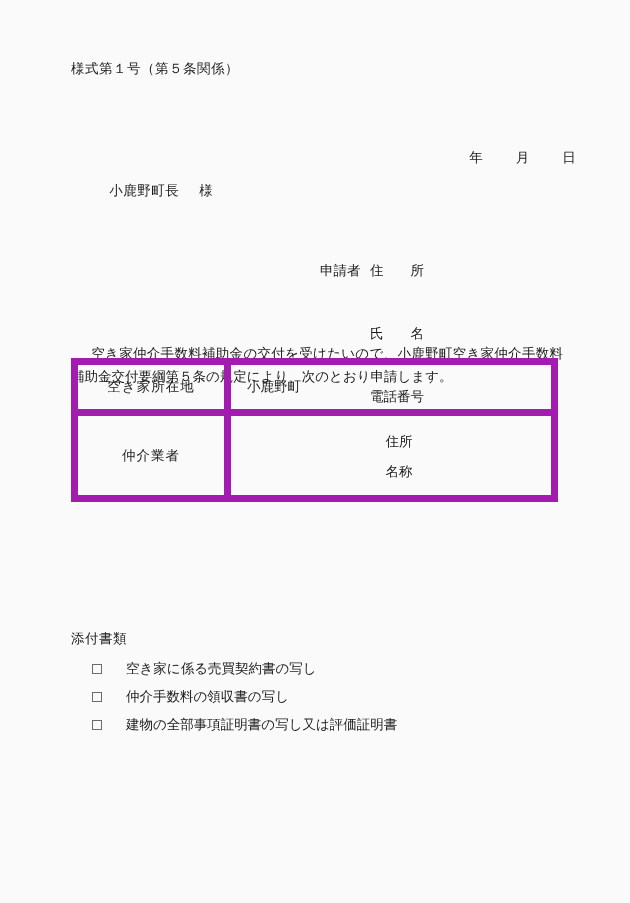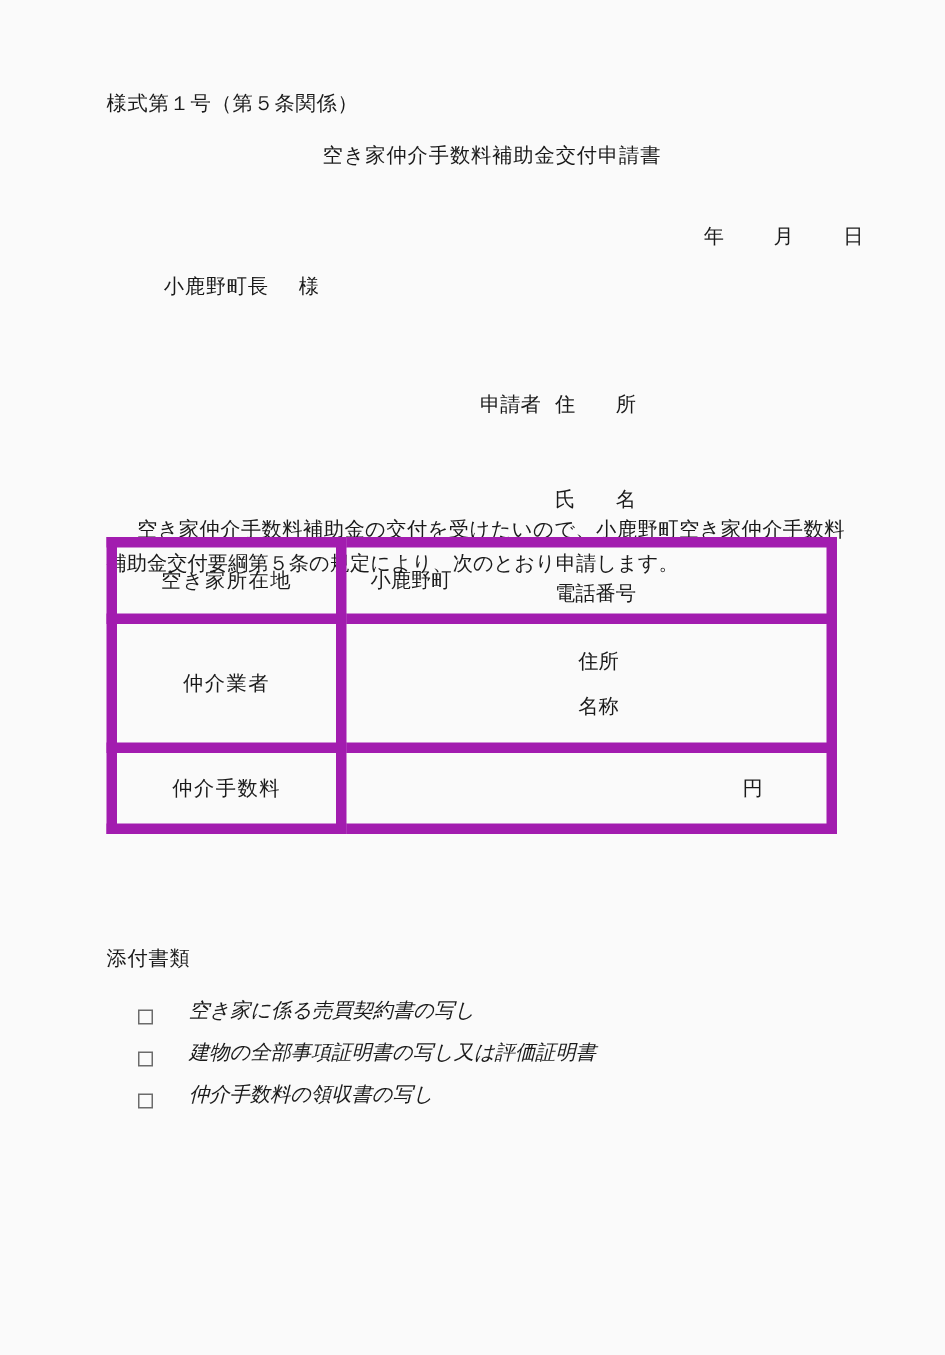--- a/index.html
+++ b/index.html
@@ -135,43 +135,41 @@
     text-align: right;
   }
   .attach-list {
     position: absolute;
     left: 92px;
     top: 655px;
     font-size: 13.5px;
   }
   .attach-item {
     display: flex;
-    align-items: flex-end;
+    align-items: center;
     height: 28px;
     white-space: pre;
-    font-style: italic;
   }
   .checkbox {
     display: inline-block;
     width: 10px;
     height: 10px;
     border: 1px solid #6b6b6b;
     box-sizing: border-box;
     margin-right: 24px;
     flex: 0 0 auto;
   }
 </style>
 </head>
 <body>
 
 <div class="page">
 
   <div class="abs jp form-no">様式第１号（第５条関係）</div>
 
-  <div class="abs jp doc-title">空き家仲介手数料補助金交付申請書</div>
 
   <div class="abs jp date-line">
     <span class="seg">年</span><span class="gap"></span><span class="seg">月</span><span class="gap"></span><span class="seg">日</span>
   </div>
 
   <div class="abs jp applicant">
     <span class="row"><span class="lead">申請者</span><span class="lbl-a">住　　所</span></span>
     <span class="row"><span class="lead"></span><span class="lbl-a">氏　　名</span></span>
     <span class="row"><span class="lead"></span><span class="lbl-a">電話番号</span></span>
   </div>
@@ -190,37 +188,33 @@
       </tr>
       <tr class="r2">
         <td class="label">仲介業者</td>
         <td class="value">
           <div class="broker-lines">
             <span>住所</span>
             <span>名称</span>
           </div>
         </td>
       </tr>
-      <tr class="r4">
-        <td class="label">仲介手数料</td>
-        <td class="value cell-yen"><span class="inner">円</span></td>
-      </tr>
     </tbody>
   </table>
 
   <div class="abs jp attach-title">添付書類</div>
 
   <div class="attach-list jp">
     <div class="attach-item">
       <span class="checkbox"></span>
       <span>空き家に係る売買契約書の写し</span>
     </div>
     <div class="attach-item">
       <span class="checkbox"></span>
-      <span>建物の全部事項証明書の写し又は評価証明書</span>
+      <span>仲介手数料の領収書の写し</span>
     </div>
     <div class="attach-item">
       <span class="checkbox"></span>
-      <span>仲介手数料の領収書の写し</span>
+      <span>建物の全部事項証明書の写し又は評価証明書</span>
     </div>
   </div>
 
 </div>
 
 </body></html>

